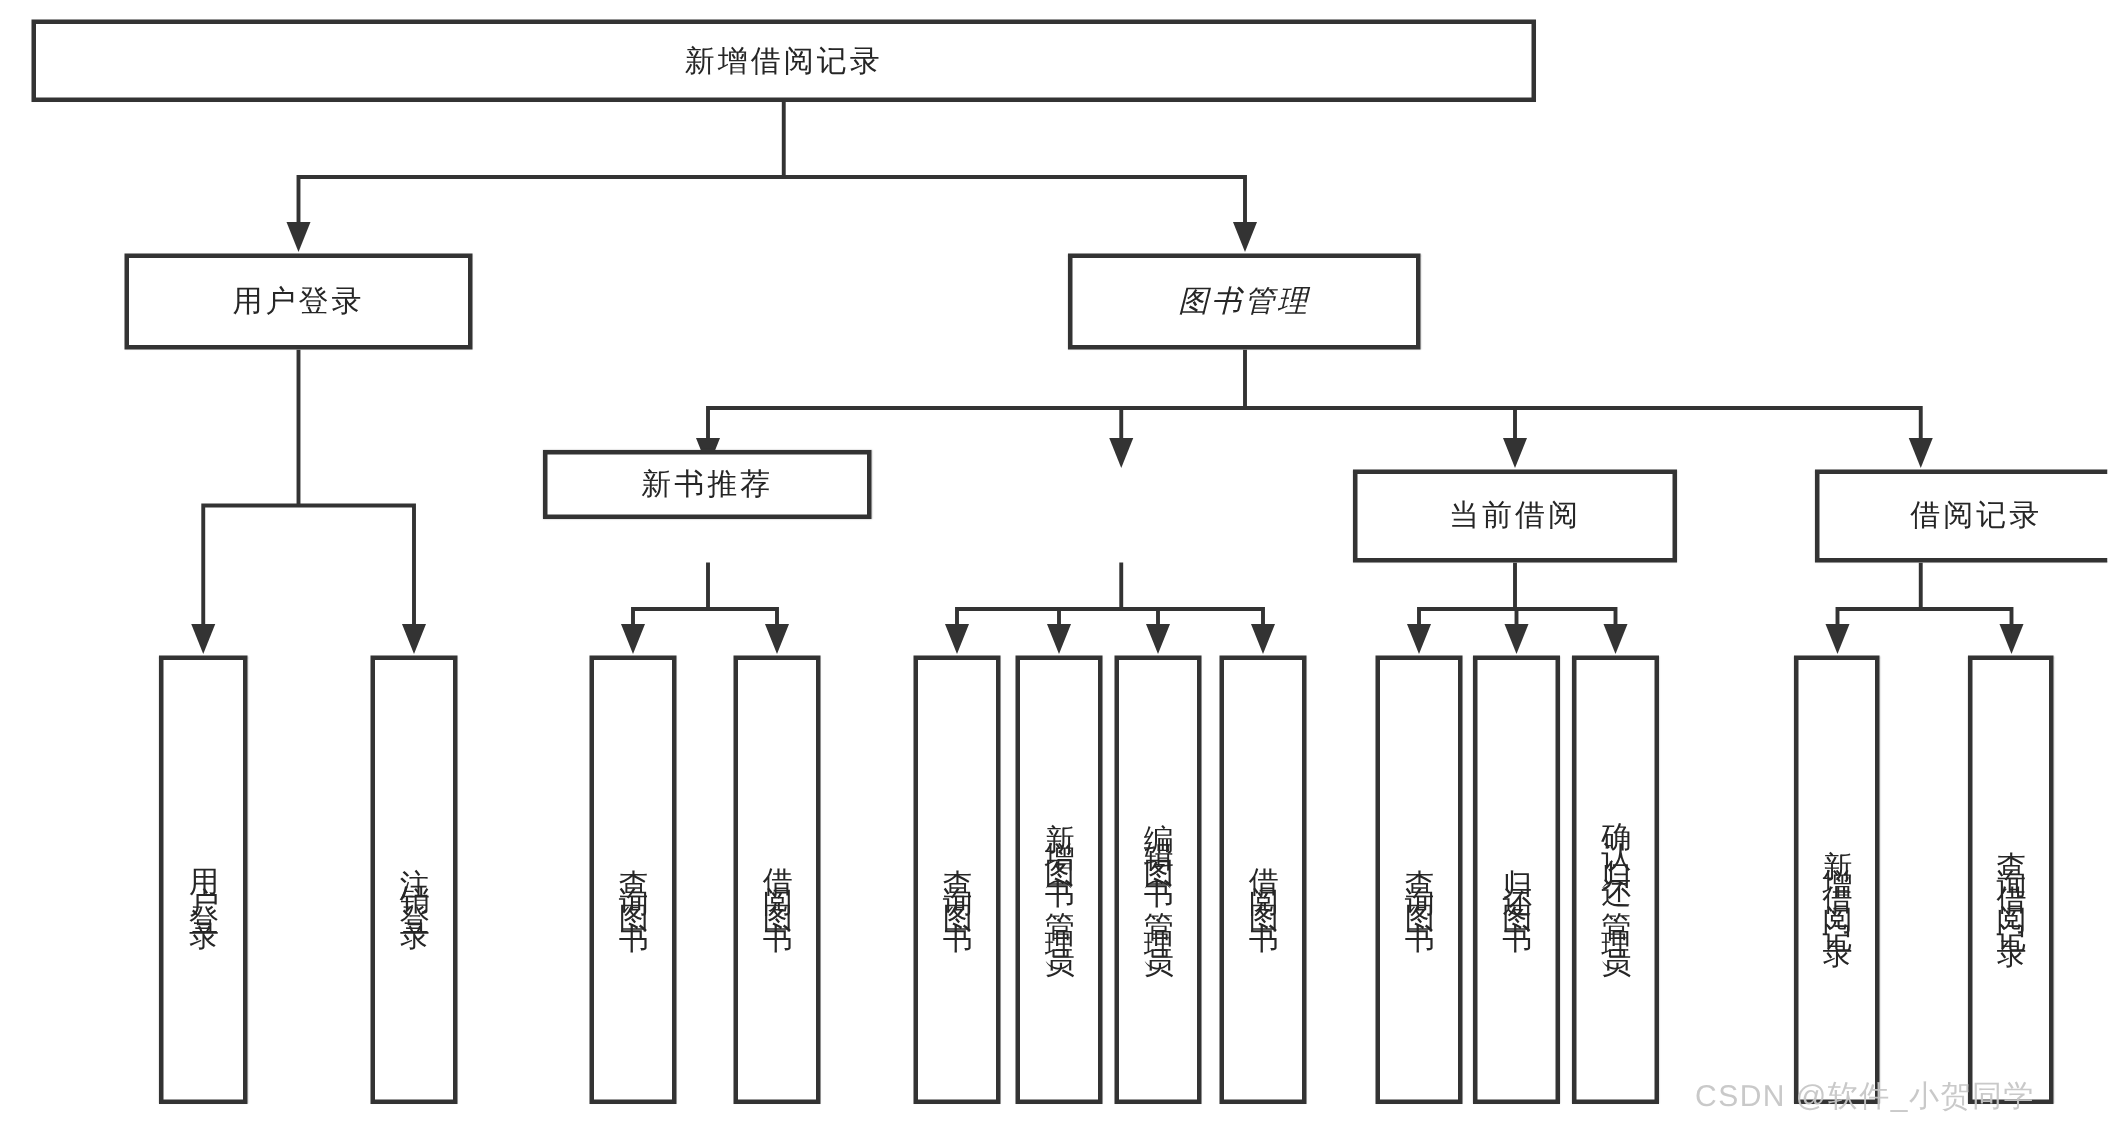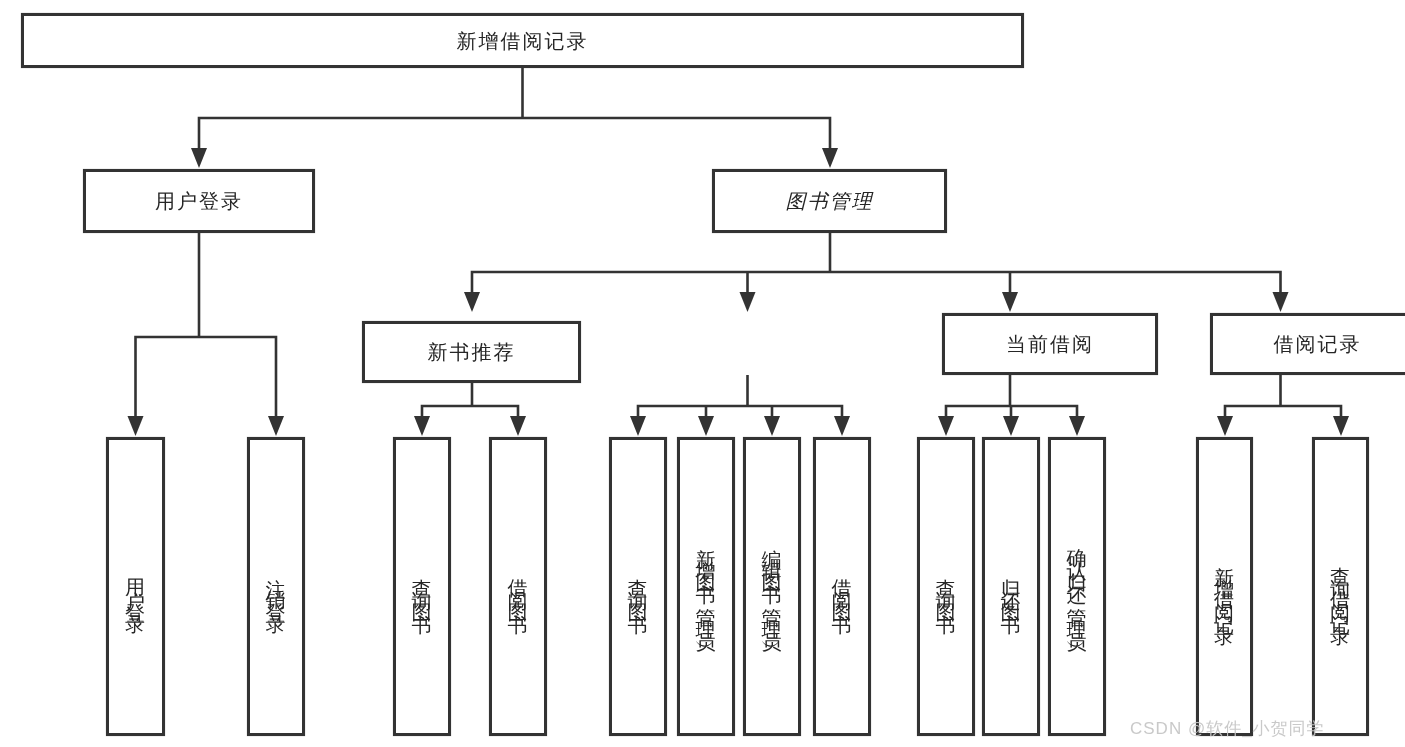--- a/index.html
+++ b/index.html
@@ -30,43 +30,43 @@
   .vert .lbl{
     writing-mode:vertical-rl;
     text-orientation:mixed;
     letter-spacing:12px;
     white-space:normal;
   }
   
   #b-root {left:21px;  top:13px;  width:1003px; height:55px;}
   #b-l2-0 {left:83px;  top:169px; width:232px;  height:64px;}
   #b-l2-1 {left:712px; top:169px; width:235px;  height:64px;font-style:italic;}
-  #b-l3-0 {left:362px; top:321px; width:219px;  height:62px;font-family:Liberation Serif, serif;}
+  #b-l3-0 {left:362px; top:300px; width:219px;  height:46px;font-family:Liberation Serif, serif;}
   #b-l3-1 {left:638px; top:313px; width:219px;  height:62px;}
-  #b-l3-2 {left:902px; top:313px; width:216px;  height:62px;margin-left:40px;}
+  #b-l3-2 {left:902px; top:313px; width:216px;  height:62px;}
   #b-l3-3 {left:1210px;top:313px; width:215px;  height:62px;}
   .leaf   {top:437px;  height:299px; width:58px;}
   #b-leaf-0 {left:106px;width:59px;}
   #b-leaf-1 {left:247px;}
   #b-leaf-2 {left:393px;}
   #b-leaf-3 {left:489px;}
   #b-leaf-4 {left:609px;}
   #b-leaf-5 {left:677px;}
   #b-leaf-6 {left:743px;}
   #b-leaf-7 {left:813px;}
   #b-leaf-8 {left:917px;}
   #b-leaf-9 {left:982px;}
   #b-leaf-10{left:1048px;}
   #b-leaf-11{left:1196px;width:57px;}
   #b-leaf-12{left:1312px;width:57px;}
   .watermark{
     position:absolute;
     left:1130px;top:717px;
     z-index:10;
-    font-size:17px;
+    font-size:20px;
     color:rgba(198,198,198,0.95);
     letter-spacing:1px;
     white-space:nowrap;
   }
 </style>
 </head>
 <body>
 
 <div class="stage">
 

